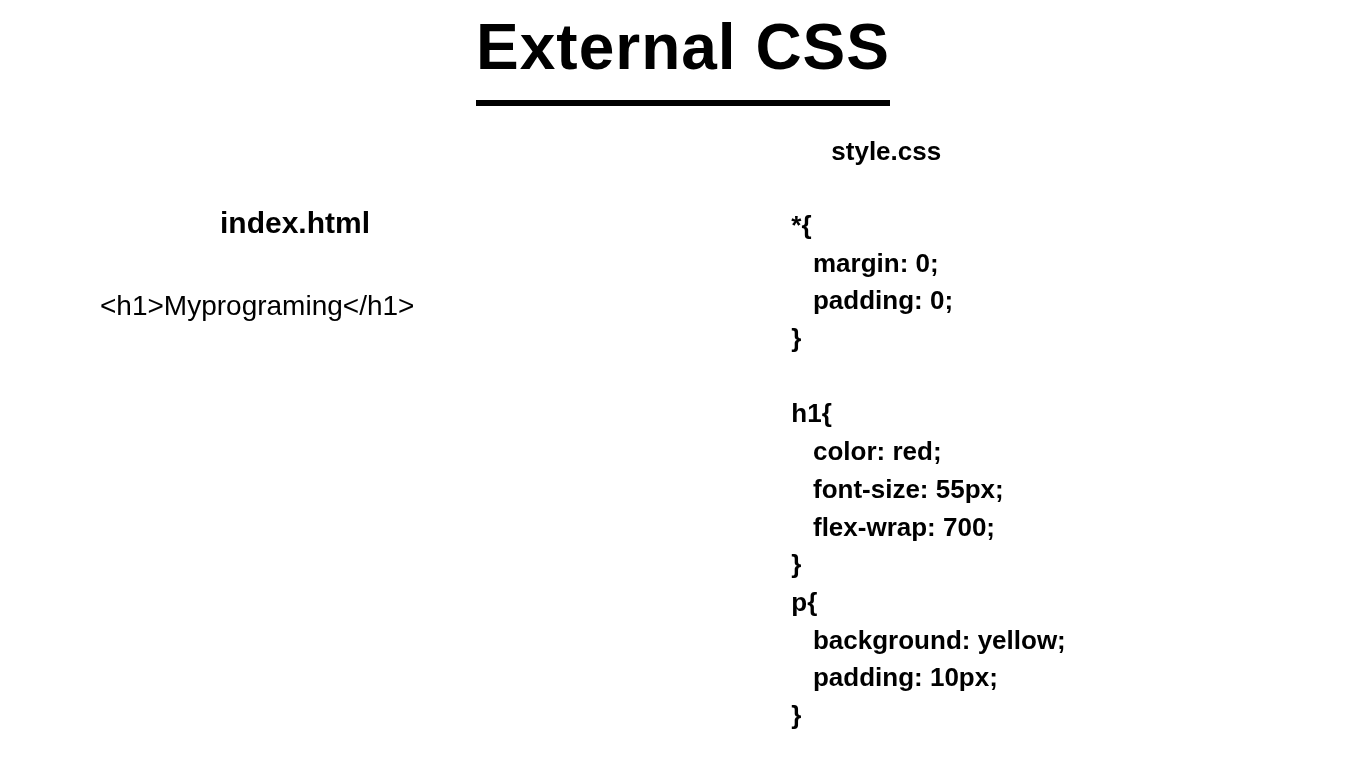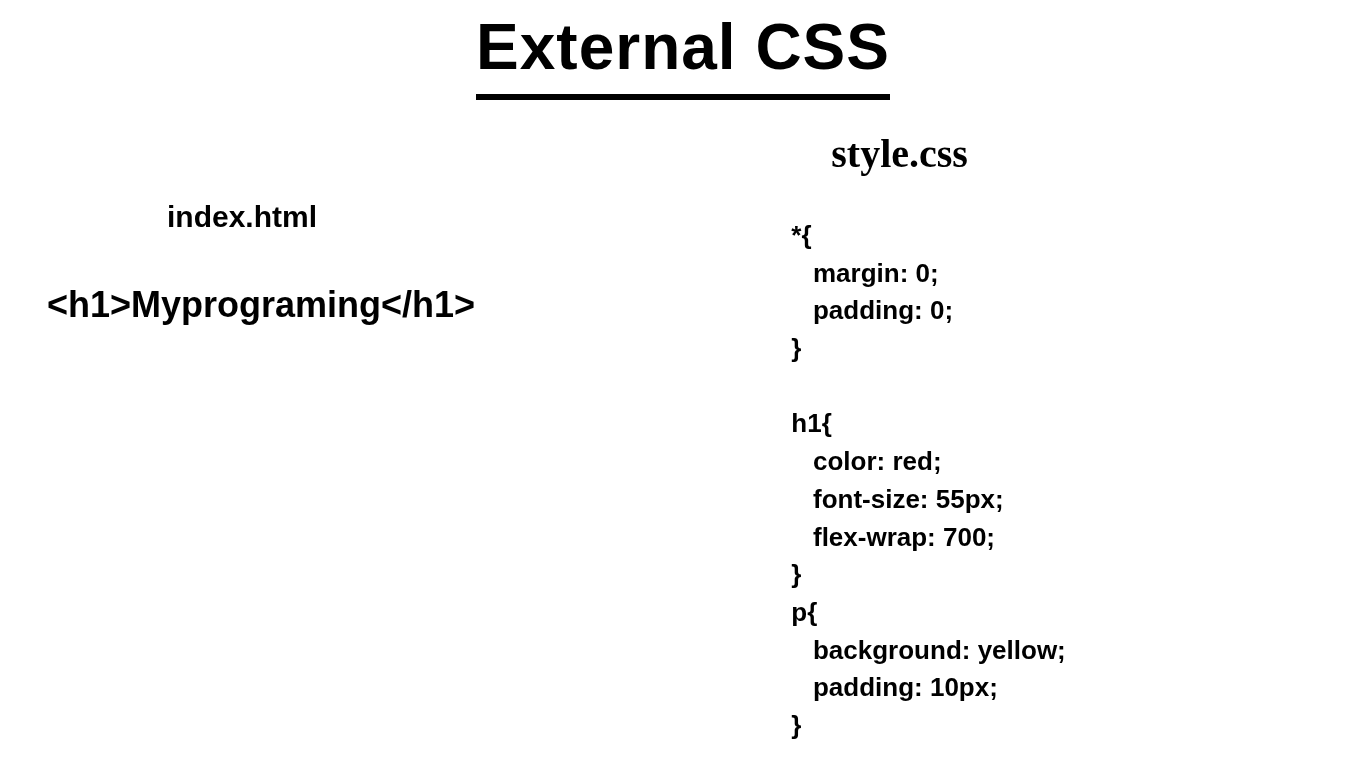--- a/index.html
+++ b/index.html
@@ -14,58 +14,57 @@
       font-family: Arial, Helvetica, sans-serif;
       color: #000000;
       overflow: hidden;
     }
     .page-title {
       text-align: center;
       font-size: 64px;
       font-weight: 900;
       letter-spacing: 1px;
       margin-top: 10px;
-      padding-bottom: 10px;
+      padding-bottom: 16px;
       border-bottom: 6px solid #000000;
       display: inline-block;
     }
     .title-wrap {
       width: 100%;
       text-align: center;
     }
     .columns {
       display: flex;
       width: 100%;
       margin-top: 30px;
     }
     .left-col {
       width: 55%;
-      padding-left: 47px;
+      padding-left: 100px;
       padding-top: 70px;
     }
     .right-col {
       width: 45%;
       padding-left: 40px;
     }
     .file-label-left {
       font-size: 30px;
       font-weight: 900;
       margin-left: 120px;
       margin-bottom: 50px;
     }
     .file-label-right {
-      font-size: 40px;
+      font-size: 26px;
       font-weight: 900;
       margin-left: 40px;
       margin-bottom: 40px;
-      font-family: Liberation Serif, serif;
     }
     .code-line {
-      font-size: 36px;
-      font-weight: 700;
+      font-size: 28px;
+      font-weight: 400;
       margin-bottom: 16px;
       white-space: pre;
     }
     .css-block {
       font-size: 26px;
       font-weight: 700;
       line-height: 1.45;
       white-space: pre;
     }
   </style>

